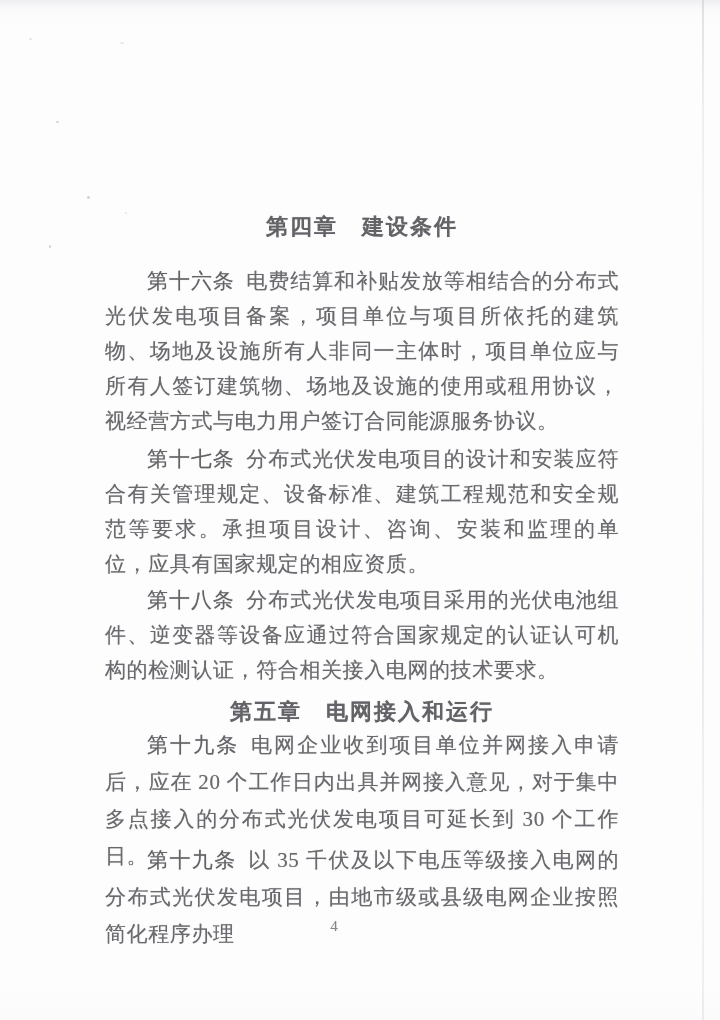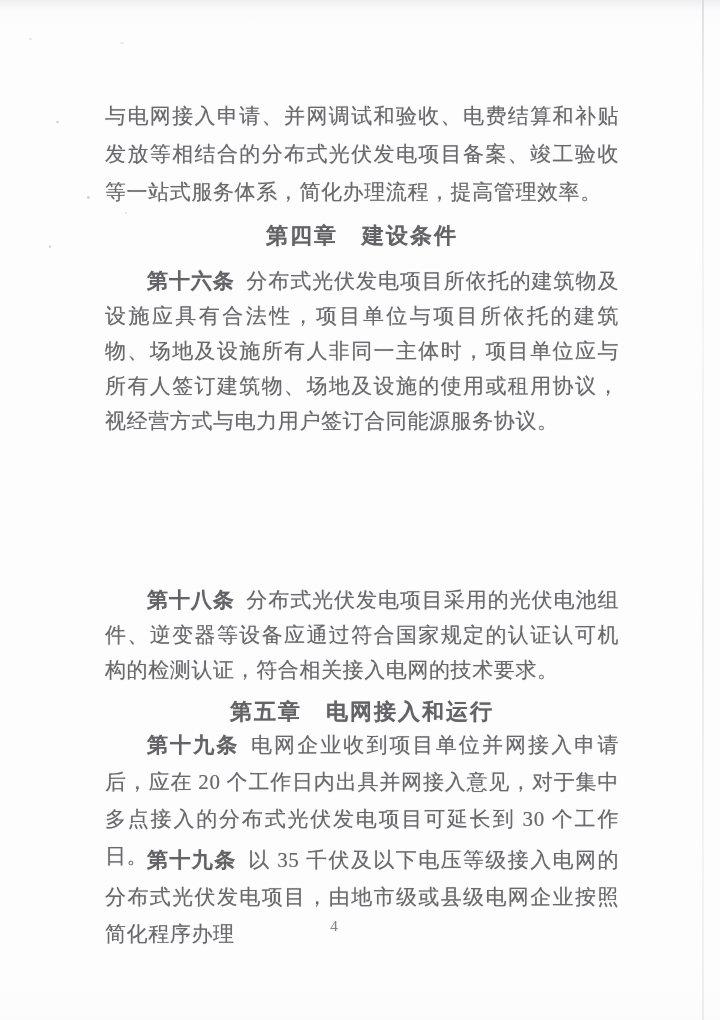--- a/index.html
+++ b/index.html
@@ -70,38 +70,38 @@
     margin: 0;
     font-size: 21px;
     text-align: justify;
     text-justify: inter-character;
     word-break: break-all;
     letter-spacing: 0.6px;
     text-shadow: 0 0 0.8px rgba(106,106,110,0.55);
   }
   .indent { text-indent: 2em; }
   .art-num {
-    font-weight: bold;
+    font-weight: normal;
     color: #636367;
     margin-right: 0.55em;
   }
   .chapter-heading {
     position: absolute;
     left: 0;
     width: 514px;
     margin: 0;
     font-size: 22px;
     font-weight: bold;
     color: #636367;
     text-align: center;
     letter-spacing: 2px;
     text-shadow: 0 0 0.8px rgba(99,99,103,0.55);
   }
   .p-intro { top: 97px;  line-height: 38px; }
-  .h-ch4   { top: 221px; }
+  .h-ch4   { top: 212px; }
   .p-a16   { top: 264px; line-height: 35px; }
   .p-a17   { top: 442px; line-height: 35px; }
   .p-a18   { top: 583px; line-height: 35px; }
   .h-ch5   { top: 697px; text-align: center; }
   .p-a19   { top: 727px; line-height: 37px; }
   .p-a20   { top: 842px; line-height: 37px; }
   .page-number {
     position: absolute;
     top: 918px;
     left: 0;
@@ -122,26 +122,26 @@
   <div class="edge-line"></div>
   <div class="speck s1"></div>
   <div class="speck s2"></div>
   <div class="speck s3"></div>
   <div class="speck s4"></div>
   <div class="speck s5"></div>
   <div class="speck s6"></div>
 
   <div class="text-column">
 
-    <p class="body-par p-intro">与电网接入申请、并网调试和验收、电费结算和补贴发放等相结合的分布式光伏发电项目备案、竣工验收等一站式服务体系，简化办理流程，提高管理效率。</p>
 
     <h2 class="chapter-heading h-ch4">第四章　建设条件</h2>
 
-    <p class="body-par indent p-a16"><span class="art-num">第十六条</span><span>分布式光伏发电项目所依托的建筑物及设施应具有合法性，项目单位与项目所依托的建筑物、场地及设施所有人非同一主体时，项目单位应与所有人签订建筑物、场地及设施的使用或租用协议，视经营方式与电力用户签订合同能源服务协议。</span></p>
+    <p class="body-par indent p-a16"><span class="art-num">第十六条</span><span>电费结算和补贴发放等相结合的分布式光伏发电项目备案，项目单位与项目所依托的建筑物、场地及设施所有人非同一主体时，项目单位应与所有人签订建筑物、场地及设施的使用或租用协议，视经营方式与电力用户签订合同能源服务协议。</span></p>
 
+    <p class="body-par indent p-a17"><span class="art-num">第十七条</span><span>分布式光伏发电项目的设计和安装应符合有关管理规定、设备标准、建筑工程规范和安全规范等要求。承担项目设计、咨询、安装和监理的单位，应具有国家规定的相应资质。</span></p>
 
     <p class="body-par indent p-a18"><span class="art-num">第十八条</span><span>分布式光伏发电项目采用的光伏电池组件、逆变器等设备应通过符合国家规定的认证认可机构的检测认证，符合相关接入电网的技术要求。</span></p>
 
     <h2 class="chapter-heading h-ch5">第五章　电网接入和运行</h2>
 
     <p class="body-par indent p-a19"><span class="art-num">第十九条</span><span>电网企业收到项目单位并网接入申请后，应在 20 个工作日内出具并网接入意见，对于集中多点接入的分布式光伏发电项目可延长到 30 个工作日。</span></p>
 
     <p class="body-par indent p-a20"><span class="art-num">第十九条</span><span>以 35 千伏及以下电压等级接入电网的分布式光伏发电项目，由地市级或县级电网企业按照简化程序办理</span></p>
 
     <div class="page-number">4</div>

